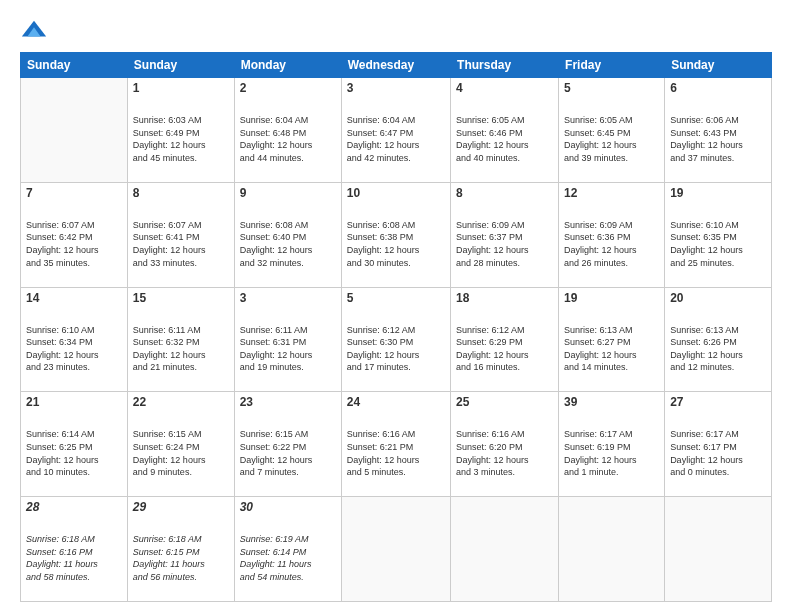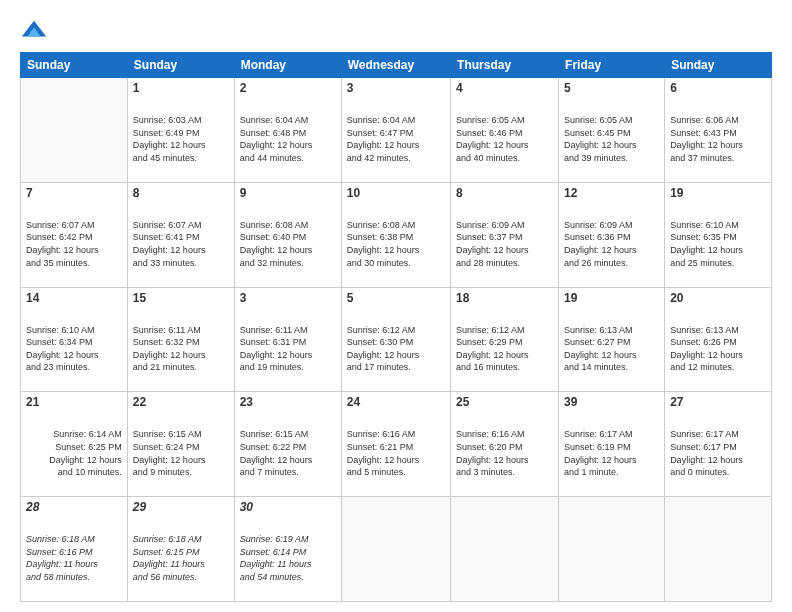--- a/index.html
+++ b/index.html
@@ -278,21 +278,21 @@
             <span class="day-num">20</span>
             <div class="day-info" style="white-space: pre-line;">Sunrise: 6:13 AM
 Sunset: 6:26 PM
 Daylight: 12 hours
 and 12 minutes.</div>
           </td>
         </tr>
         <tr class="week-row">
           <td>
             <span class="day-num">21</span>
-            <div class="day-info" style="white-space: pre-line; text-align: right;">Sunrise: 6:14 AM
+            <div class="day-info" style="white-space: pre-line;">Sunrise: 6:14 AM
 Sunset: 6:25 PM
 Daylight: 12 hours
 and 10 minutes.</div>
           </td>
           <td>
             <span class="day-num">22</span>
             <div class="day-info" style="white-space: pre-line;">Sunrise: 6:15 AM
 Sunset: 6:24 PM
 Daylight: 12 hours
 and 9 minutes.</div>

